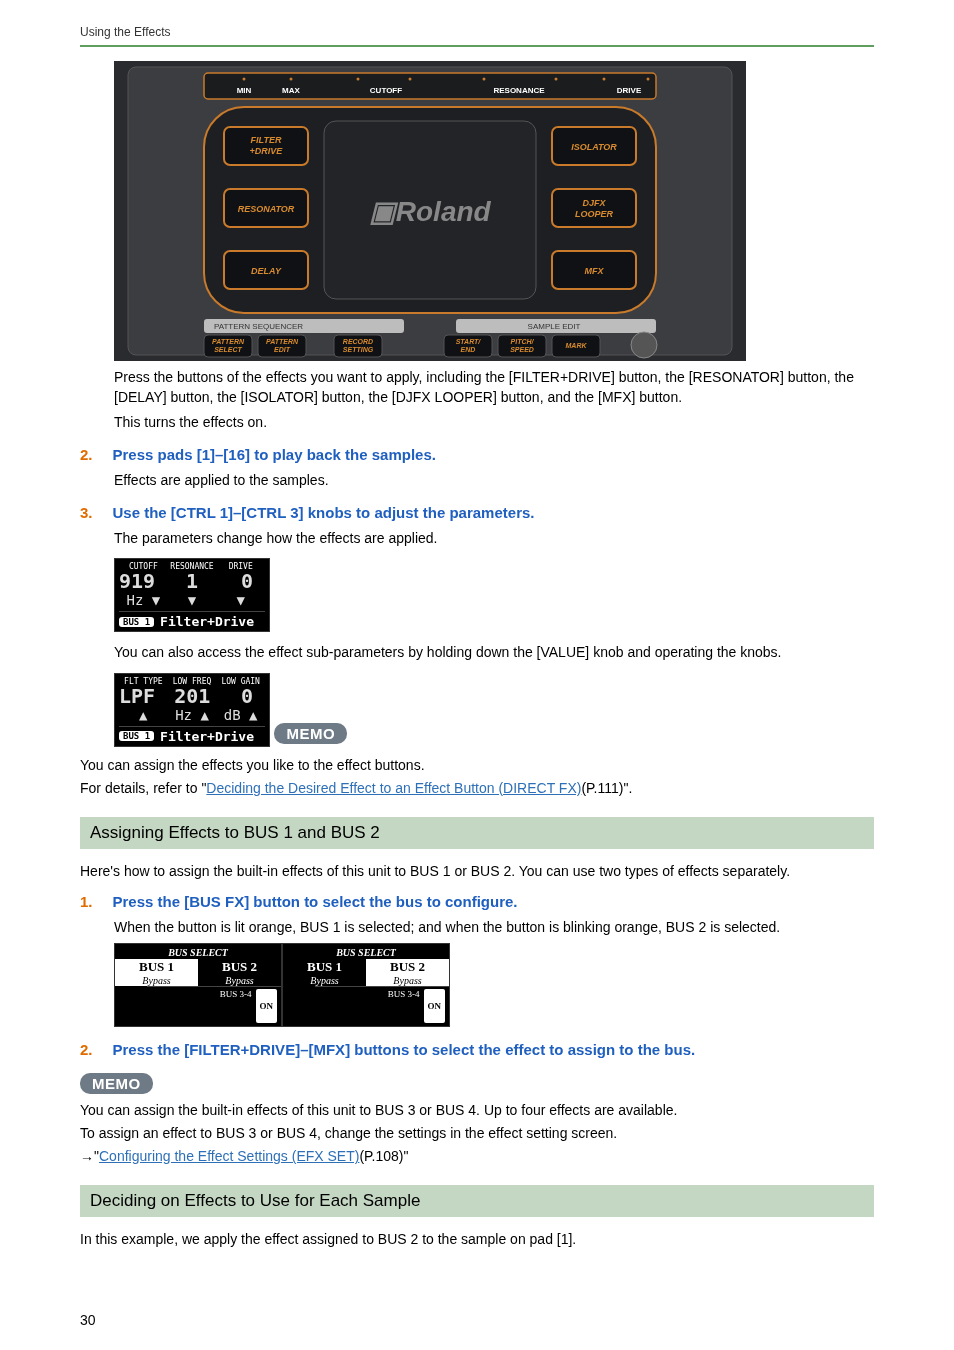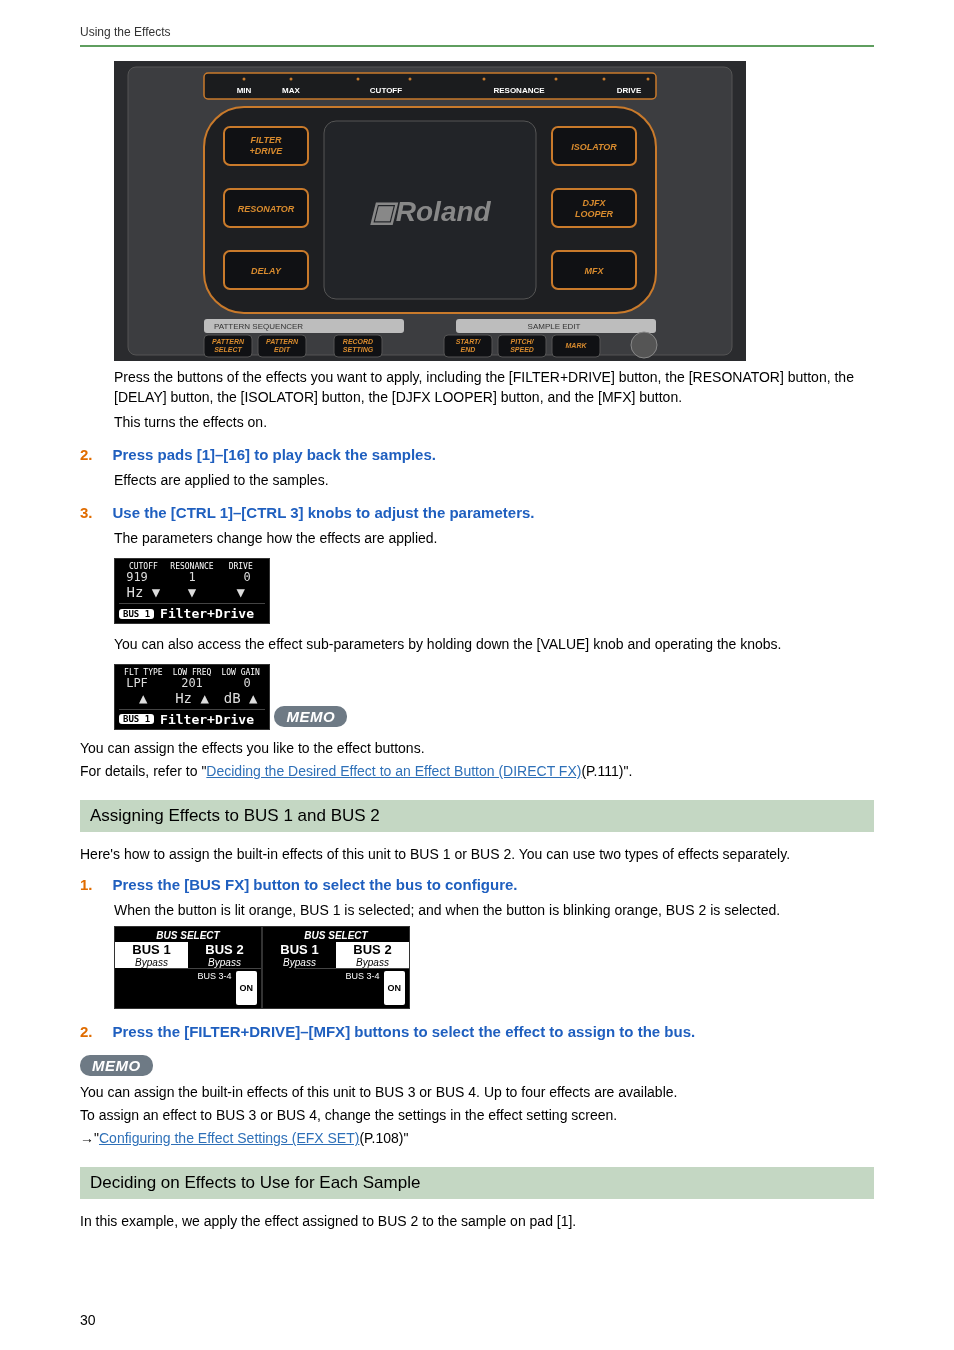--- a/index.html
+++ b/index.html
@@ -61,21 +61,20 @@
   .memo-badge {
     display:inline-block;
     background: var(--memo-bg);
     color:#fff;
     font-weight:700;
     padding: 2px 12px;
     border-radius: 10px;
     font-size: 15px;
     letter-spacing: 0.5px;
     margin: 8px 0 4px 0;
-    font-style: italic;
   }
   .memo-text {
     font-size: 14px;
     line-height: 1.5;
     margin: 2px 0;
   }
   .link { color: var(--link-blue); }
   .section-head {
     background: var(--section-bg);
     font-size: 17px;
@@ -104,38 +103,38 @@
     width:156px;
     border:1px solid #333;
     font-family: monospace;
     font-size:10px;
     margin: 6px 0 6px 34px;
     padding:3px 4px 2px 4px;
   }
   .lcd-row { display:flex; }
   .lcd-cell { flex:1; text-align:center; }
   .lcd-hdr { font-size:8px; color:#fff; }
-  .lcd-val { font-size:12px; font-weight:400; line-height:1.05;gap:19px; }
+  .lcd-val { font-size:20px; font-weight:700; line-height:1.05;gap:19px; }
   .lcd-sub { font-size:14px; }
   .lcd-foot {
     display:flex; align-items:center; gap:6px; margin-top:3px;
     border-top:1px solid #444; padding-top:2px;
   }
   .bus-pill {
     background:#fff; color:#000; border-radius:3px; padding:0 4px; font-size:9px; font-weight:700;
   }
   .lcd-name { font-size:13px; font-weight:700; color:#fff; }
 
   
   .bus-wrap {
     display:flex; gap:0; margin: 6px 0 6px 34px;
   }
   .bus-panel {
-    background:#000; color:#fff; width:148px; border:1px solid #333;
-    font-family: Liberation Sans, sans-serif;
+    background:#000; color:#fff; width:168px; border:1px solid #333;
+    font-family: Liberation Serif, serif;
   }
   .bus-title {
     text-align:center; font-size:10px; font-weight:700; padding:3px 0 1px;
     font-style:italic;
   }
   .bus-cols { display:flex; }
   .bus-col { flex:1; text-align:center; padding:0 2px; }
   .bus-label { font-size:13px; font-weight:700; }
   .bus-bypass { font-size:10px; font-style:italic; }
   .bus-footer {

